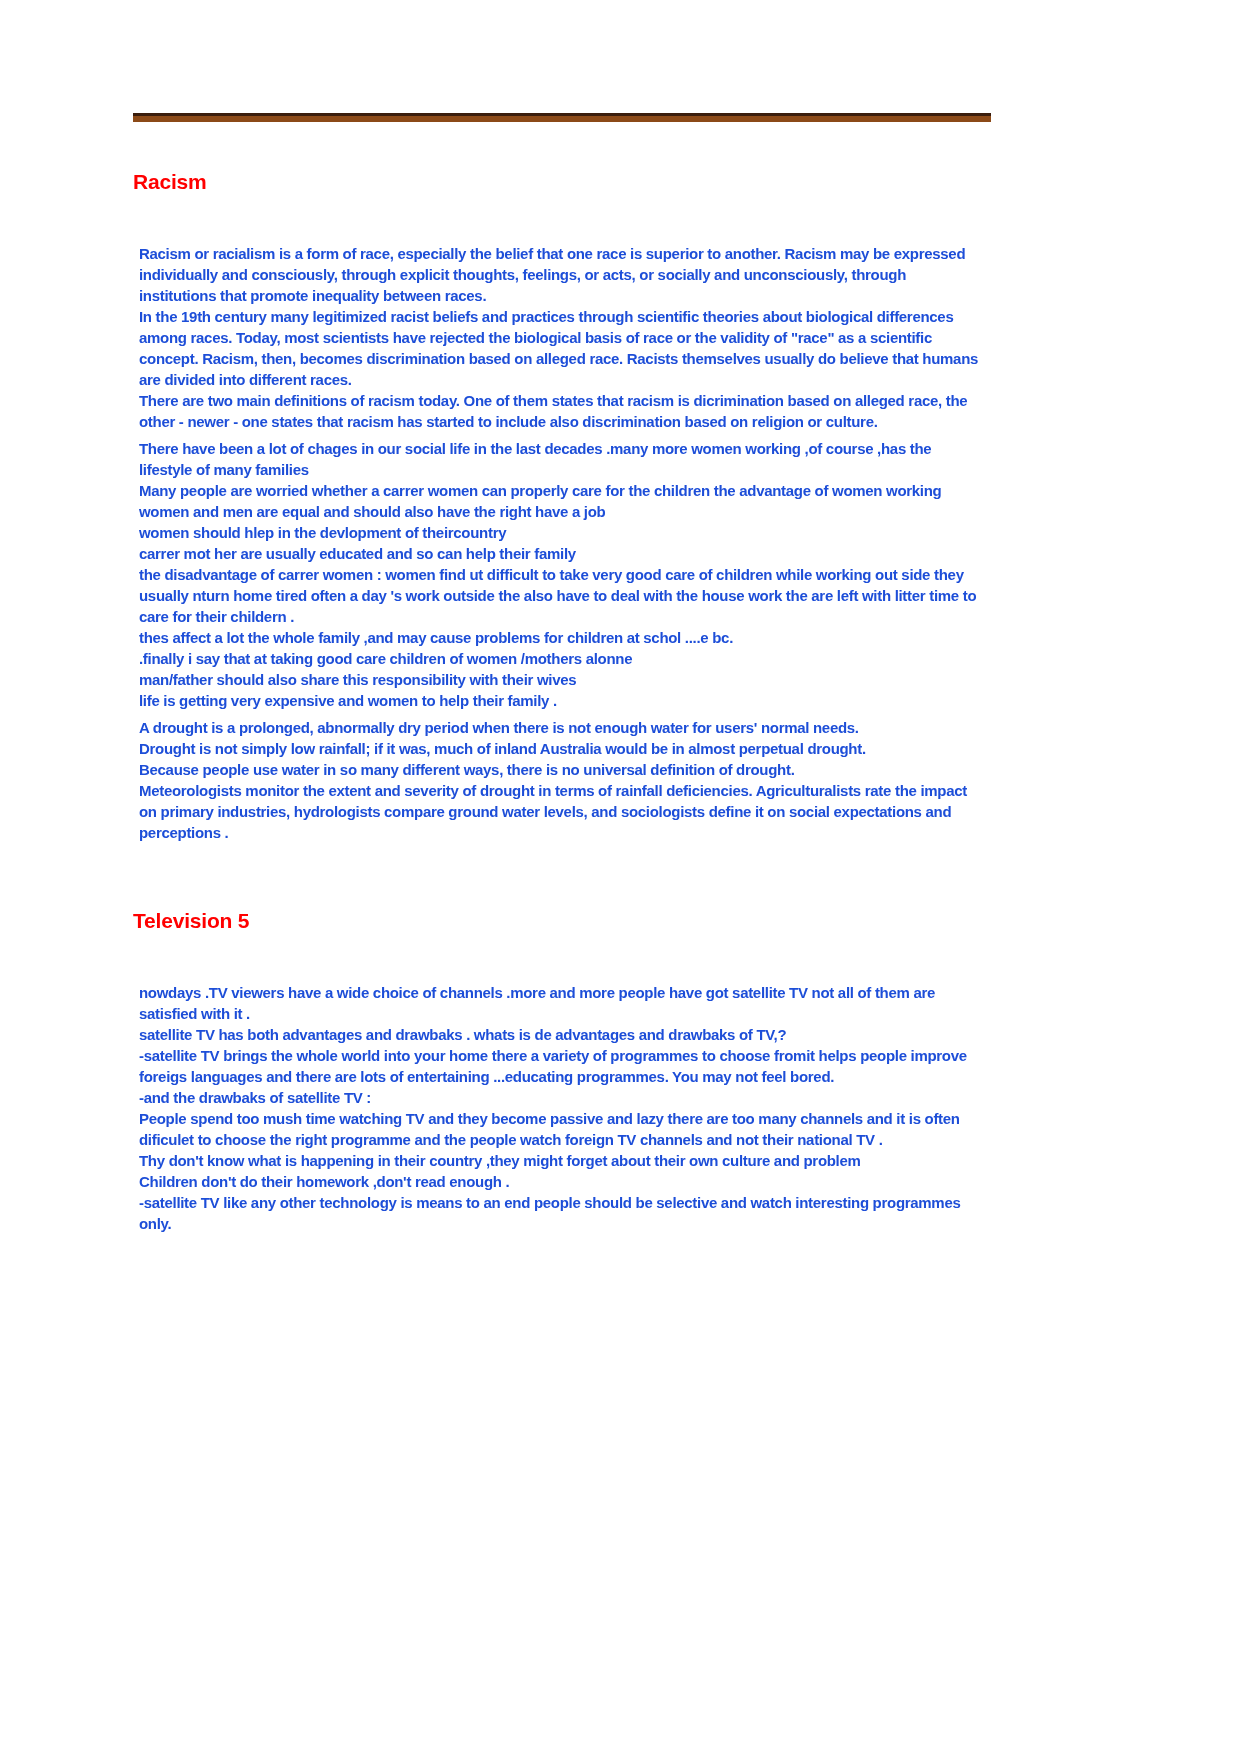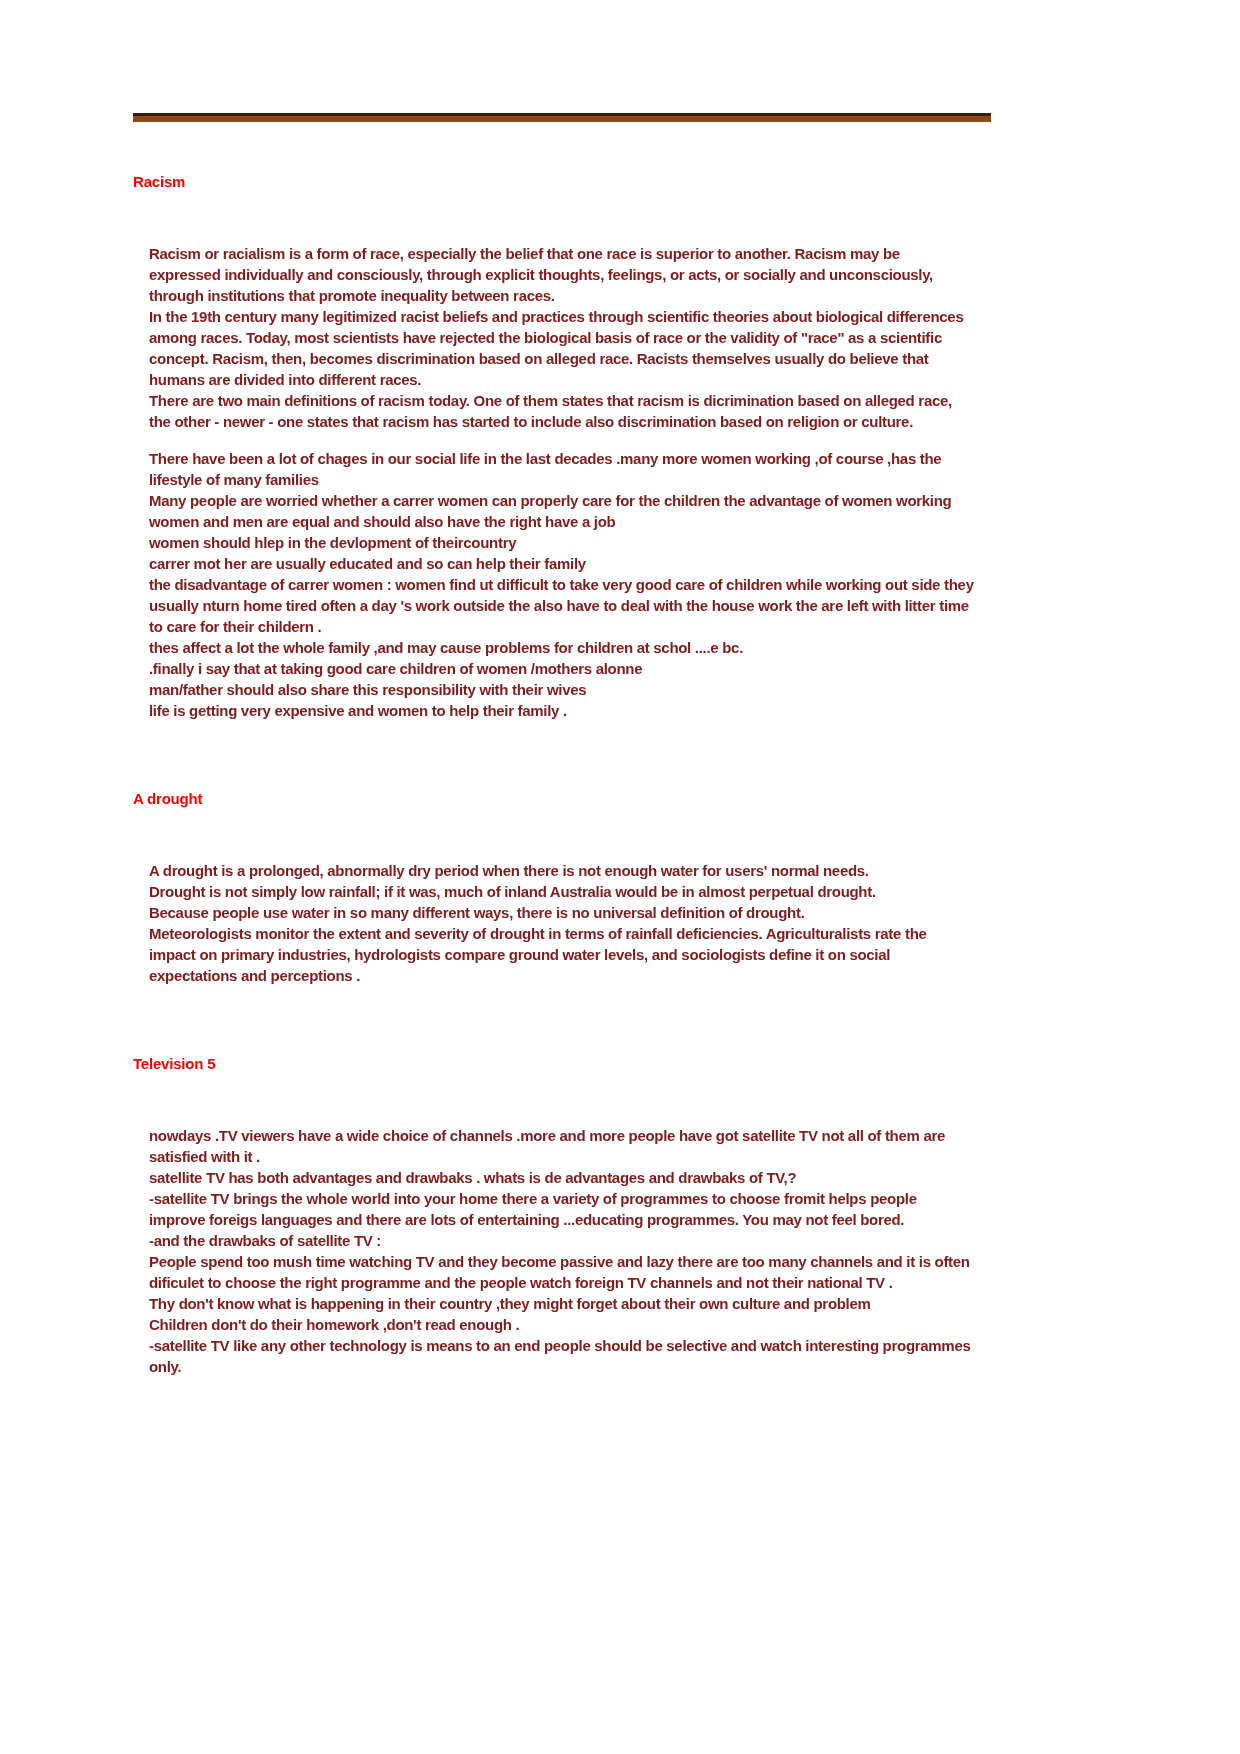--- a/index.html
+++ b/index.html
@@ -23,36 +23,36 @@
   }
   .top-rule {
     height: 9px;
     box-sizing: border-box;
     border-top: 3px solid #3a1d0c;
     background: #8c4a18;
     margin-bottom: 0;
   }
   .section-heading {
     color: #ff0000;
-    font-size: 15px;
+    font-size: 21px;
     font-weight: bold;
     letter-spacing: -0.2px;
     margin: 68px 0 52px 0;
     line-height: 19px;
   }
   .section-heading.first {
     margin-top: 50px;
   }
   .section-body {
-    color: #7f1d1d;
+    color: #1d4ed8;
     font-size: 15px;
     font-weight: bold;
     letter-spacing: -0.3px;
     line-height: 21px;
-    margin: 16px;
+    margin: 6px;
     white-space: pre-line;
   }
 </style>
 </head>
 <body>
 
 <div class="page">
   <div class="content">
 
     <div class="top-rule"></div>
@@ -71,21 +71,20 @@
 women should hlep in the devlopment of theircountry
 carrer mot her are usually educated and so can help their family
 the disadvantage of carrer women : women find ut difficult to take very good care of children while working out side they usually nturn home tired often a day 's work outside the also have to deal with the house work the are left with litter time to care for their childern .
 thes affect a lot the whole family ,and may cause problems for children at schol ....e bc.
 .finally i say that at taking good care children of women /mothers alonne
 man/father should also share this responsibility with their wives
 life is getting very expensive and women to help their family .</p>
     </div>
 
     <div class="section">
-      <div class="section-heading">A drought</div>
       <p class="section-body">A drought is a prolonged, abnormally dry period when there is not enough water for users' normal needs.
 Drought is not simply low rainfall; if it was, much of inland Australia would be in almost perpetual drought.
 Because people use water in so many different ways, there is no universal definition of drought.
 Meteorologists monitor the extent and severity of drought in terms of rainfall deficiencies. Agriculturalists rate the impact on primary industries, hydrologists compare ground water levels, and sociologists define it on social expectations and perceptions .</p>
     </div>
 
     <div class="section">
       <div class="section-heading">Television 5</div>
       <p class="section-body">nowdays .TV viewers have a wide choice of channels .more and more people have got satellite TV not all of them are satisfied with it .
 satellite TV has both advantages and drawbaks . whats is de advantages and drawbaks of TV,?

